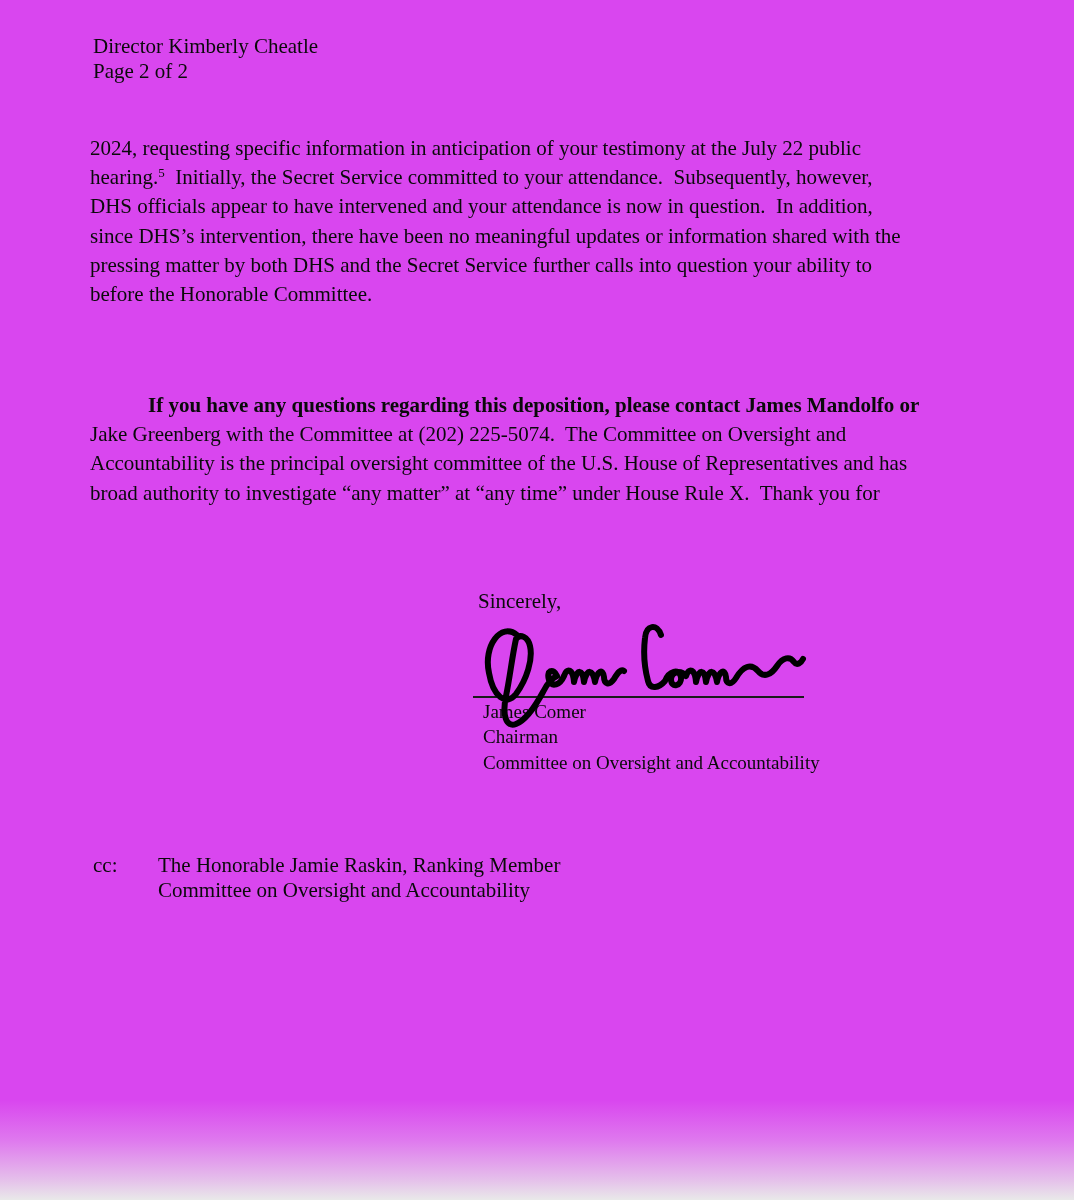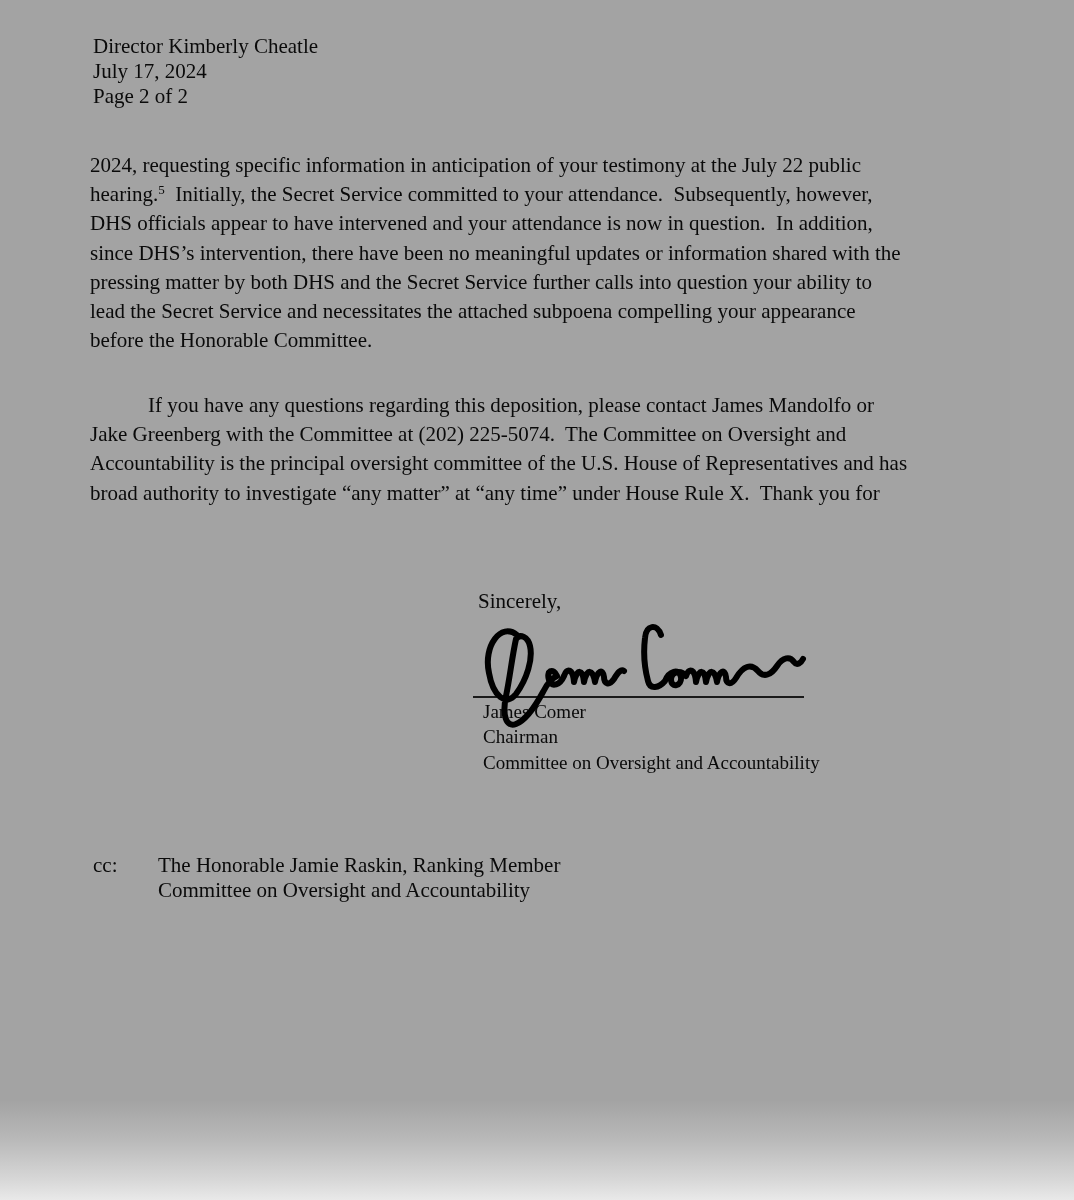--- a/index.html
+++ b/index.html
@@ -1,42 +1,42 @@
 <!DOCTYPE html>
 <html><head>
 <meta charset="utf-8">
 <style>
   html, body { margin: 0; padding: 0; background: #ffffff; }
   .page {
     position: relative;
     width: 1074px;
     height: 1200px;
-    background: #a3a3a3;
+    background: #d946ef;
     overflow: hidden;
     font-family: "Liberation Serif", "DejaVu Serif", serif;
     color: #0a0a0a;
   }
   .line { white-space: pre; }
   .header {
     position: absolute;
     left: 93px;
     top: 34px;
     font-size: 21px;
     line-height: 25.2px;
   }
   .para {
     position: absolute;
     left: 90px;
     width: 920px;
     font-size: 21px;
     line-height: 29.2px;
   }
-  .para1 { top: 151px; }
+  .para1 { top: 134px; }
   .para2 { top: 391px; }
-  .para .indent { padding-left: 58px; }
+  .para .indent { padding-left: 58px; font-weight: bold; }
   .para sup {
     font-size: 13px;
     line-height: 0;
     vertical-align: 7px;
   }
   .salutation {
     position: absolute;
     left: 478px;
     top: 589px;
     font-size: 21px;
@@ -89,31 +89,29 @@
     pointer-events: none;
   }
 </style>
 </head>
 <body>
 
 <div class="page">
 
   <div class="header">
     <div class="line">Director Kimberly Cheatle</div>
-    <div class="line">July 17, 2024</div>
     <div class="line">Page 2 of 2</div>
   </div>
 
   <div class="para para1">
       <div class="line">2024, requesting specific information in anticipation of your testimony at the July 22 public</div>
       <div class="line">hearing.<sup>5</sup>  Initially, the Secret Service committed to your attendance.  Subsequently, however,</div>
       <div class="line">DHS officials appear to have intervened and your attendance is now in question.  In addition,</div>
       <div class="line">since DHS’s intervention, there have been no meaningful updates or information shared with the</div>
       <div class="line">pressing matter by both DHS and the Secret Service further calls into question your ability to</div>
-      <div class="line">lead the Secret Service and necessitates the attached subpoena compelling your appearance</div>
       <div class="line">before the Honorable Committee.</div>
     </div>
 
   <div class="para para2">
       <div class="line indent">If you have any questions regarding this deposition, please contact James Mandolfo or</div>
       <div class="line">Jake Greenberg with the Committee at (202) 225-5074.  The Committee on Oversight and</div>
       <div class="line">Accountability is the principal oversight committee of the U.S. House of Representatives and has</div>
       <div class="line">broad authority to investigate “any matter” at “any time” under House Rule X.  Thank you for</div>
     </div>
 

